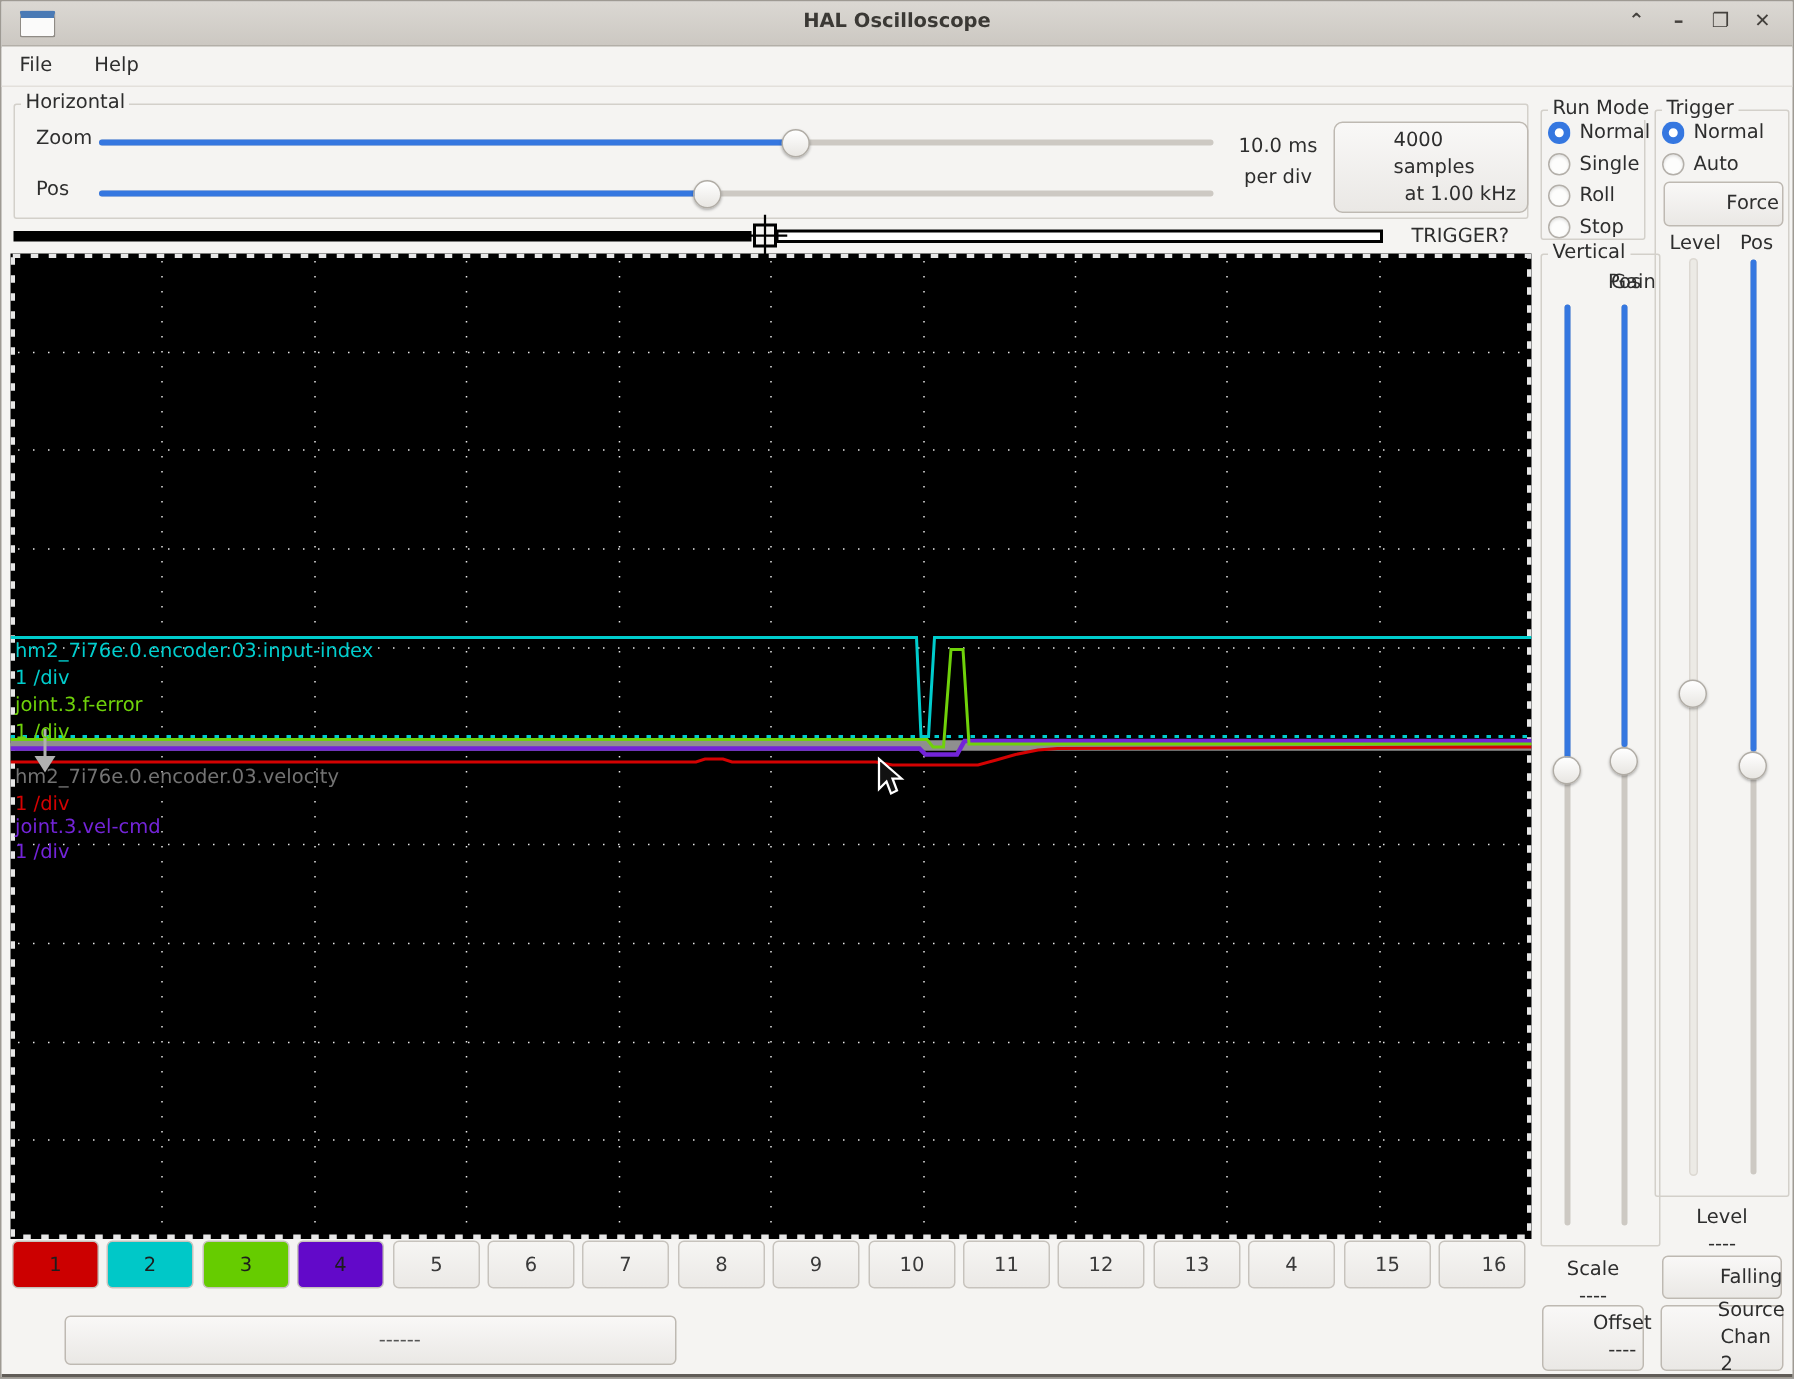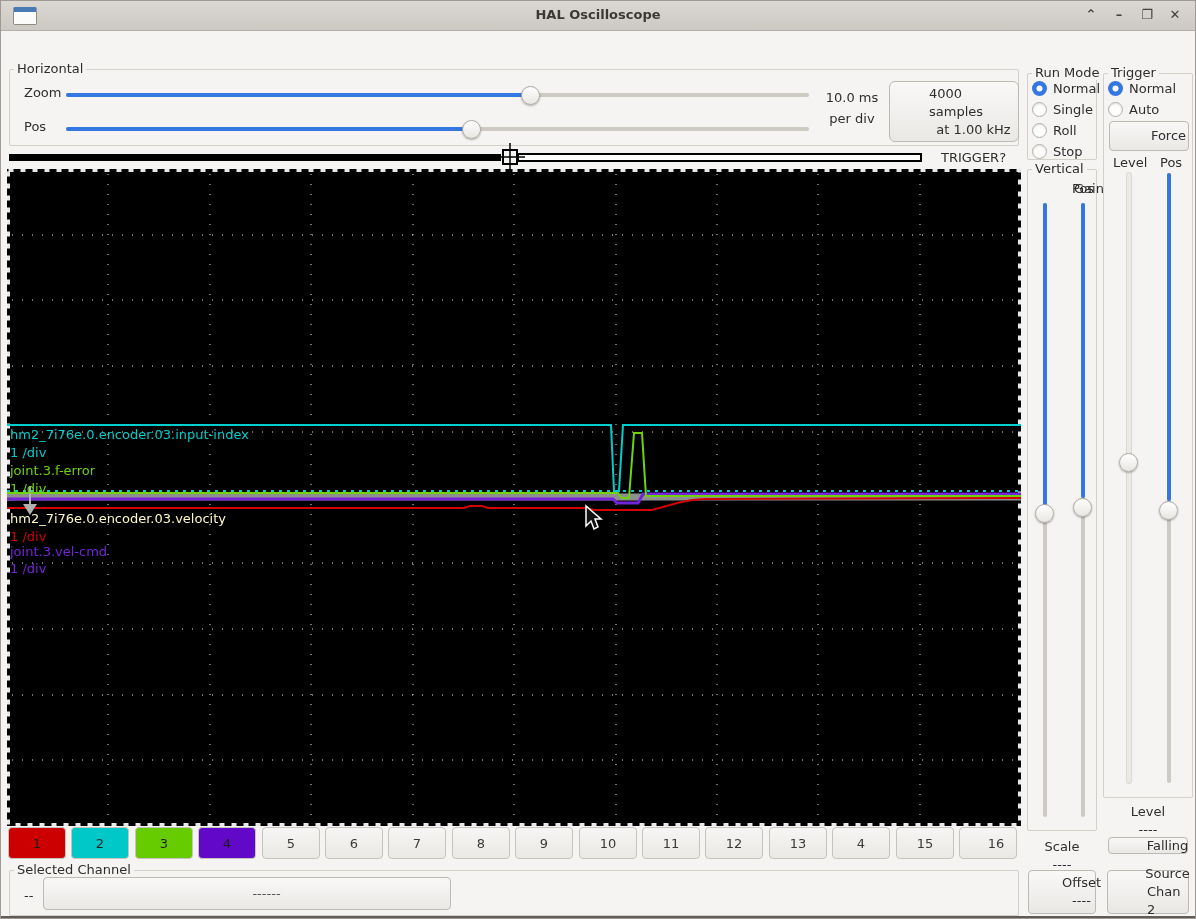--- a/index.html
+++ b/index.html
@@ -55,20 +55,24 @@
     <div class="winicon"></div>
     <div class="title">HAL Oscilloscope</div>
     <div class="wincontrols">
       <span>⌃</span>
       <span>–</span>
       <span>❐</span>
       <span>✕</span>
     </div>
   </div>
 
+  <div class="menubar">
+    <span class="menuitem">File</span>
+    <span class="menuitem">Help</span>
+  </div>
 
   <div class="group" style="left:8px;top:68px;width:1010px;height:77px;">
     <span class="glabel">Horizontal</span>
     <span class="abs" style="left:14px;top:15px;">Zoom</span>
     <span class="abs" style="left:14px;top:49px;">Pos</span>
   </div>
 
   <div class="htrough" style="left:65px;top:92px;width:743px;"></div>
   <div class="hfill" style="left:65px;top:92px;width:464px;"></div>
   <div class="handle" style="left:520px;top:85px;"></div>
@@ -134,21 +138,21 @@
         <polygon points="16,335 30,335 23,346" fill="#b0b0b0"></polygon>
       </g>
 
       <polygon points="579,337 579,357 584,352 587,360 591,358 588,350 594,350" fill="#111" stroke="#fff" stroke-width="1.5"></polygon>
     </svg>
     
     <div class="tracelabel" style="top: 258px; color: rgb(0, 205, 205);">hm2_7i76e.0.encoder.03.input-index</div>
     <div class="tracelabel" style="top: 276px; color: rgb(0, 205, 205);">1 /div</div>
     <div class="tracelabel" style="top: 294px; color: rgb(111, 210, 10);">joint.3.f-error</div>
     <div class="tracelabel" style="top: 312px; color: rgb(111, 210, 10);">1 /div</div>
-    <div class="tracelabel" style="top: 342px; color: #fef9c3;">hm2_7i76e.0.encoder.03.velocity</div>
+    <div class="tracelabel" style="top: 342px; color: #737373;">hm2_7i76e.0.encoder.03.velocity</div>
     <div class="tracelabel" style="top: 360px; color: rgb(212, 2, 2);">1 /div</div>
     <div class="tracelabel" style="top: 375px; color: rgb(115, 36, 216);">joint.3.vel-cmd</div>
     <div class="tracelabel" style="top: 392px; color: rgb(115, 36, 216);">1 /div</div>
   </div>
 
   <div class="chbtn" style="left: 7px; background: rgb(204, 0, 0); color: rgb(29, 29, 29);">1</div>
   <div class="chbtn" style="left: 70px; background: rgb(0, 200, 200); color: rgb(29, 29, 29);">2</div>
   <div class="chbtn" style="left: 134px; background: rgb(102, 204, 0); color: rgb(29, 29, 29);">3</div>
   <div class="chbtn" style="left: 197px; background: rgb(98, 9, 201); color: rgb(29, 29, 29);">4</div>
   <div class="chbtn" style="left:261px;">5</div>
@@ -157,24 +161,20 @@
   <div class="chbtn" style="left:451px;">8</div>
   <div class="chbtn" style="left:514px;">9</div>
   <div class="chbtn" style="left:578px;">10</div>
   <div class="chbtn" style="left:641px;">11</div>
   <div class="chbtn" style="left:704px;">12</div>
   <div class="chbtn" style="left:768px;">13</div>
   <div class="chbtn" style="left:831px;">4</div>
   <div class="chbtn" style="left:895px;">15</div>
   <div class="chbtn" style="left:958px;padding-left:16px;">16</div>
 
-  <div class="group" style="left:8px;top:869px;width:1010px;height:46px;">
-    <span class="glabel">Selected Channel</span>
-    <span class="abs" style="left:14px;top:17px;">--</span>
-  </div>
   <div class="btn" style="left:42px;top:876px;width:408px;height:33px;color:#555;">------</div>
 
   <div class="group" style="left:1026px;top:72px;width:70px;height:87px;">
     <span class="glabel">Run Mode</span>
     <div class="radiorow" style="left:4px;top:7px;">
         <span class="radio sel"></span>
         <span>Normal</span>
       </div>
     <div class="radiorow" style="left:4px;top:28px;">
         <span class="radio"></span>
@@ -183,21 +183,21 @@
     <div class="radiorow" style="left:4px;top:49px;">
         <span class="radio"></span>
         <span>Roll</span>
       </div>
     <div class="radiorow" style="left:4px;top:70px;">
         <span class="radio"></span>
         <span>Stop</span>
       </div>
   </div>
 
-  <div class="group" style="left:1026px;top:168px;width:70px;height:662px;">
+  <div class="group" style="left:1026px;top:168px;width:80px;height:662px;">
     <span class="glabel">Vertical</span>
     <span class="abs" style="left:6px;top:11px;margin-left:40px;">Gain</span>
     <span class="abs" style="left:44px;top:11px;">Pos</span>
   </div>
   <div class="vtrough" style="left:1042px;top:202px;height:614px;"></div>
   <div class="vfill" style="left:1042px;top:202px;height:303px;"></div>
   <div class="handle" style="left:1034px;top:503px;"></div>
   <div class="vtrough" style="left:1080px;top:202px;height:614px;"></div>
   <div class="vfill" style="left:1080px;top:202px;height:295px;"></div>
   <div class="handle" style="left:1072px;top:497px;"></div>
@@ -226,20 +226,20 @@
   </div>
   <div class="vtrough light" style="left:1126px;top:172px;height:610px;"></div>
   <div class="handle" style="left:1118px;top:452px;"></div>
   <div class="vtrough" style="left:1166px;top:172px;height:610px;"></div>
   <div class="vfill" style="left:1166px;top:172px;height:328px;"></div>
   <div class="handle" style="left:1158px;top:500px;"></div>
   <div class="rightlabel" style="left:1102px;top:802px;width:90px;line-height:18px;">
     <div>Level</div>
     <div>----</div>
   </div>
-  <div class="btn" style="left:1107px;top:836px;width:80px;height:17px;">Falling</div>
+  <div class="btn" style="left:1107px;top:836px;width:80px;height:29px;">Falling</div>
   <div class="btn" style="left:1106px;top:869px;width:82px;height:44px;">
     <div>Source</div>
     <div>Chan 2</div>
   </div>
 
   <div class="abs" style="left:0;top:915px;width:1196px;height:4px;background:#605c57;"></div>
 </div>
 
 </body></html>

